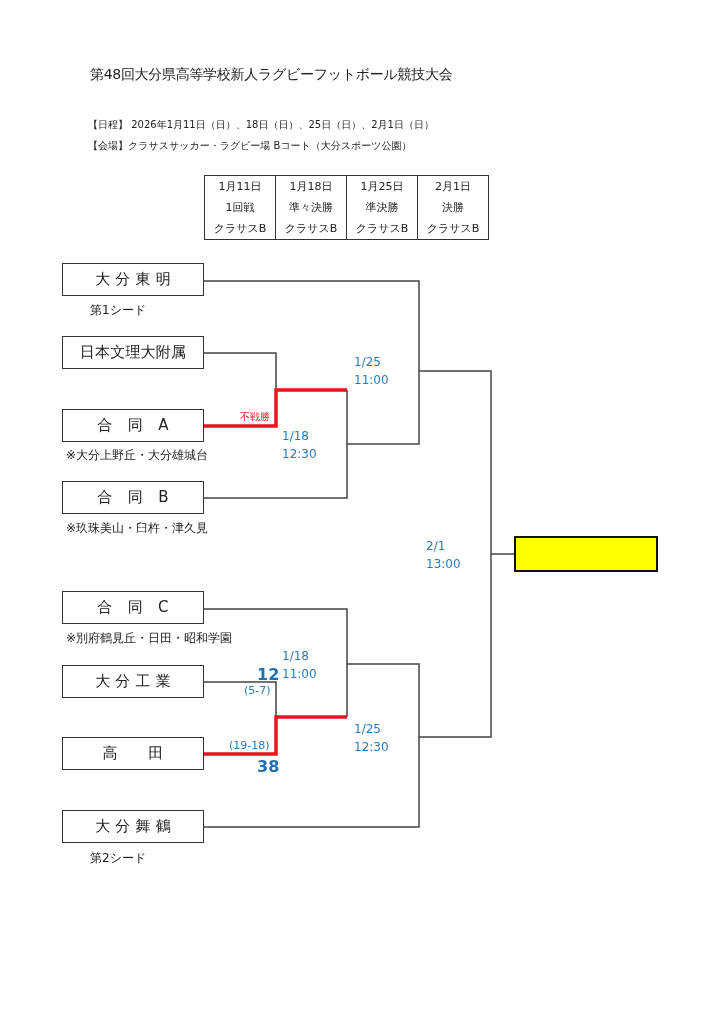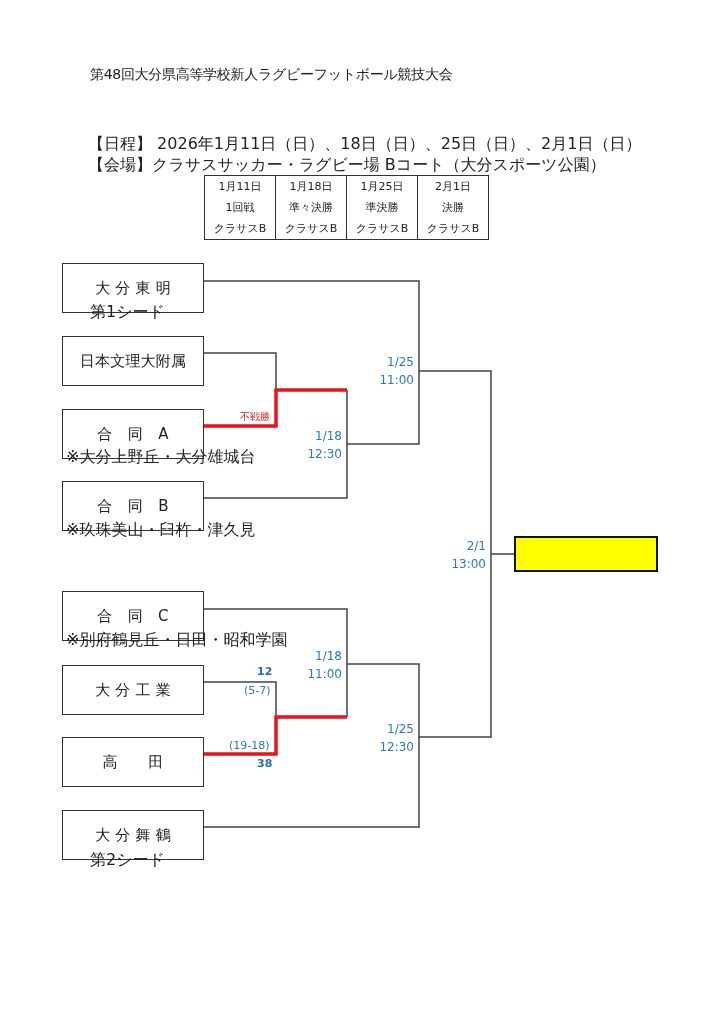--- a/index.html
+++ b/index.html
@@ -1,25 +1,25 @@
 <!DOCTYPE html>
 <html><head>
 <meta charset="utf-8">
 <style>
   html,body{margin:0;padding:0;background:#fff;}
   body{width:724px;height:1024px;position:relative;overflow:hidden;font-family:"DejaVu Sans","Liberation Sans",sans-serif;color:#222;}
   .abs{position:absolute;}
   .title{left:90px;top:66px;font-size:14px;letter-spacing:-0.3px;white-space:nowrap;}
-  .info{left:88px;font-size:16px;white-space:nowrap;margin-top:16px;}
+  .info{left:88px;font-size:10px;white-space:nowrap;}
   .sched{left:204px;top:175px;border-collapse:collapse;}
   .sched td{border:1.5px solid #333;width:70px;text-align:center;font-size:11px;padding:0;line-height:21px;vertical-align:top;}
-  .team{left:62px;width:142px;height:50px;border:1.5px solid #333;box-sizing:border-box;display:flex;align-items:center;justify-content:center;font-size:15px;letter-spacing:0.2px;background:#fff;}
-  .note{font-size:16px;white-space:nowrap;}
-  .mt{color:#2a7ab8;font-size:12px;text-align:right;line-height:18px;width:60px;}
-  .score{color:#1f6fb2;font-weight:bold;font-size:11px;}
+  .team{left:62px;width:142px;height:33px;border:1.5px solid #333;box-sizing:border-box;display:flex;align-items:center;justify-content:center;font-size:15px;letter-spacing:0.2px;background:#fff;}
+  .note{font-size:12px;white-space:nowrap;}
+  .mt{color:#2a7ab8;font-size:12px;text-align:left;line-height:18px;width:60px;}
+  .score{color:#1f6fb2;font-weight:bold;font-size:16px;}
   .sub{color:#2a7ab8;font-size:11px;}
   .red{color:#e02020;font-size:10px;}
   svg.lines{position:absolute;left:0;top:0;}
   .champ{left:514px;top:536px;width:144px;height:36px;background:#ffff00;border:2.5px solid #111;box-sizing:border-box;}
 </style>
 </head>
 <body>
 
 <div class="abs title">第48回大分県高等学校新人ラグビーフットボール競技大会</div>
 <div class="abs info" style="top:118px">【日程】 2026年1月11日（日）、18日（日）、25日（日）、2月1日（日）</div>

